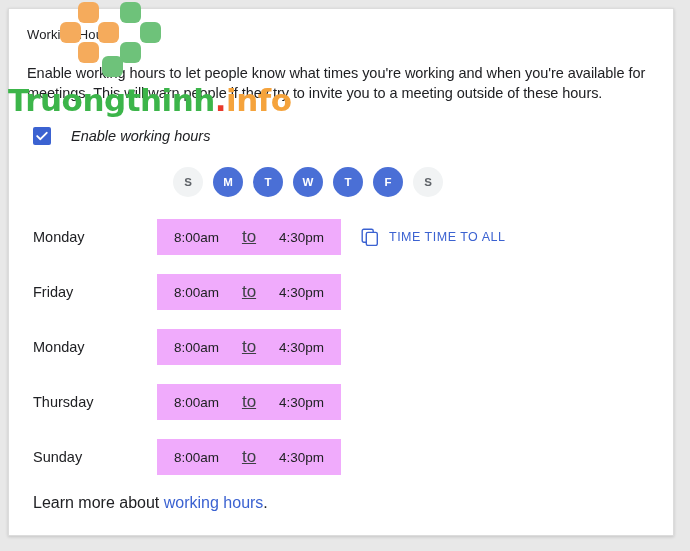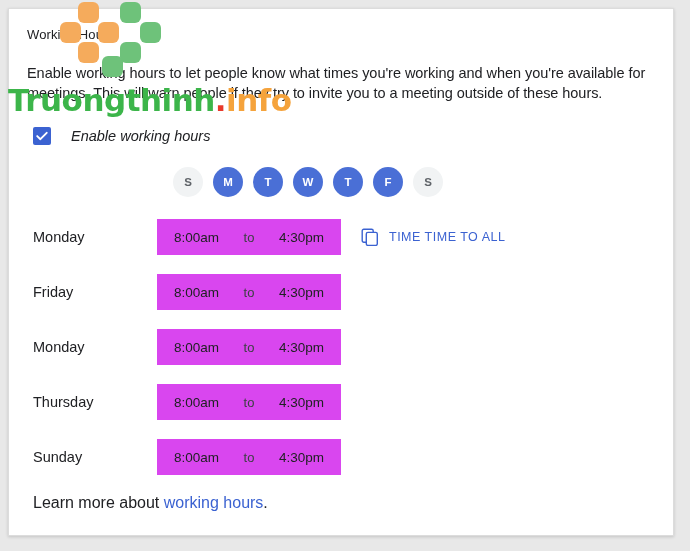--- a/index.html
+++ b/index.html
@@ -120,31 +120,31 @@
     flex: 0 0 132px;
     font-size: 14.5px;
     color: #202124;
     padding-left: 8px;
     box-sizing: border-box;
   }
   .time-field {
     width: 184px;
     flex: 0 0 184px;
     height: 36px;
-    background: #d946ef;
+    background: #f0abfc;
     display: flex;
     align-items: center;
     justify-content: space-between;
     padding: 0 17px;
     box-sizing: border-box;
     font-size: 13.5px;
     color: #202124;
   }
   .time-start, .time-end { cursor: pointer; }
-  .time-sep { color: #3c4043; font-size: 13px; }
+  .time-sep { color: #3c4043; font-size: 17px; text-decoration: underline; }
 
   .copy-action {
     display: flex;
     align-items: center;
     margin-left: 20px;
     cursor: pointer;
   }
   .copy-icon {
     width: 18px;
     height: 18px;

